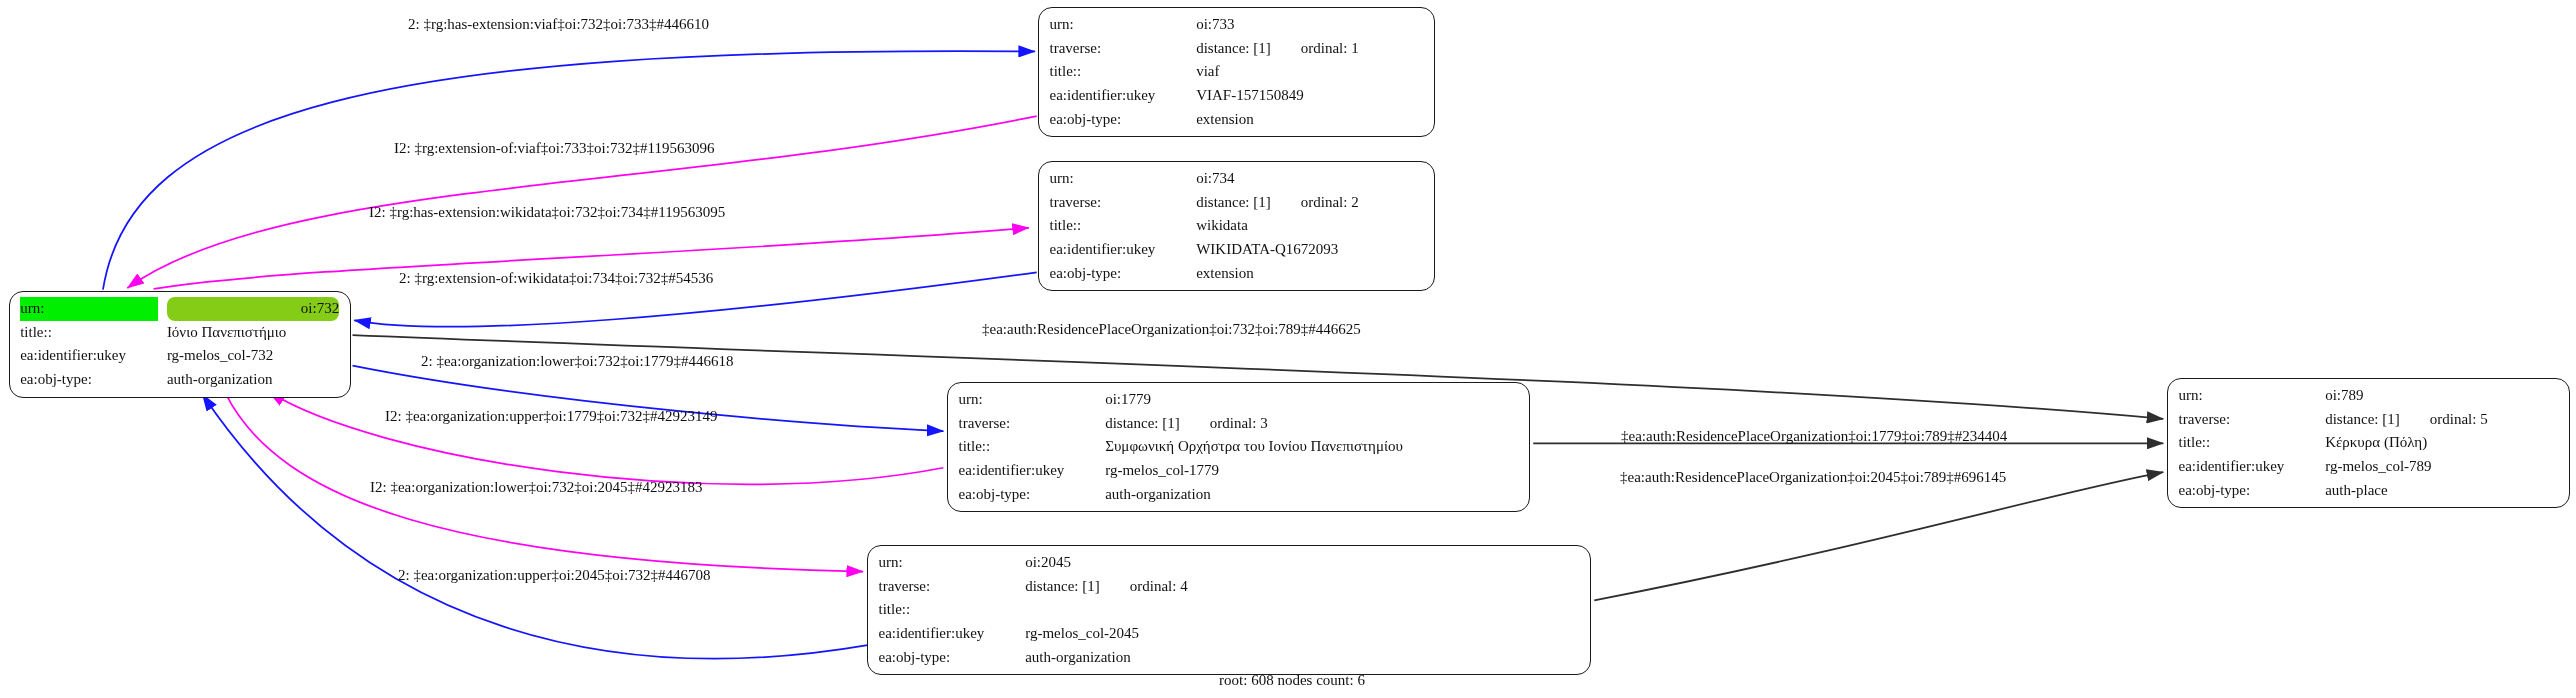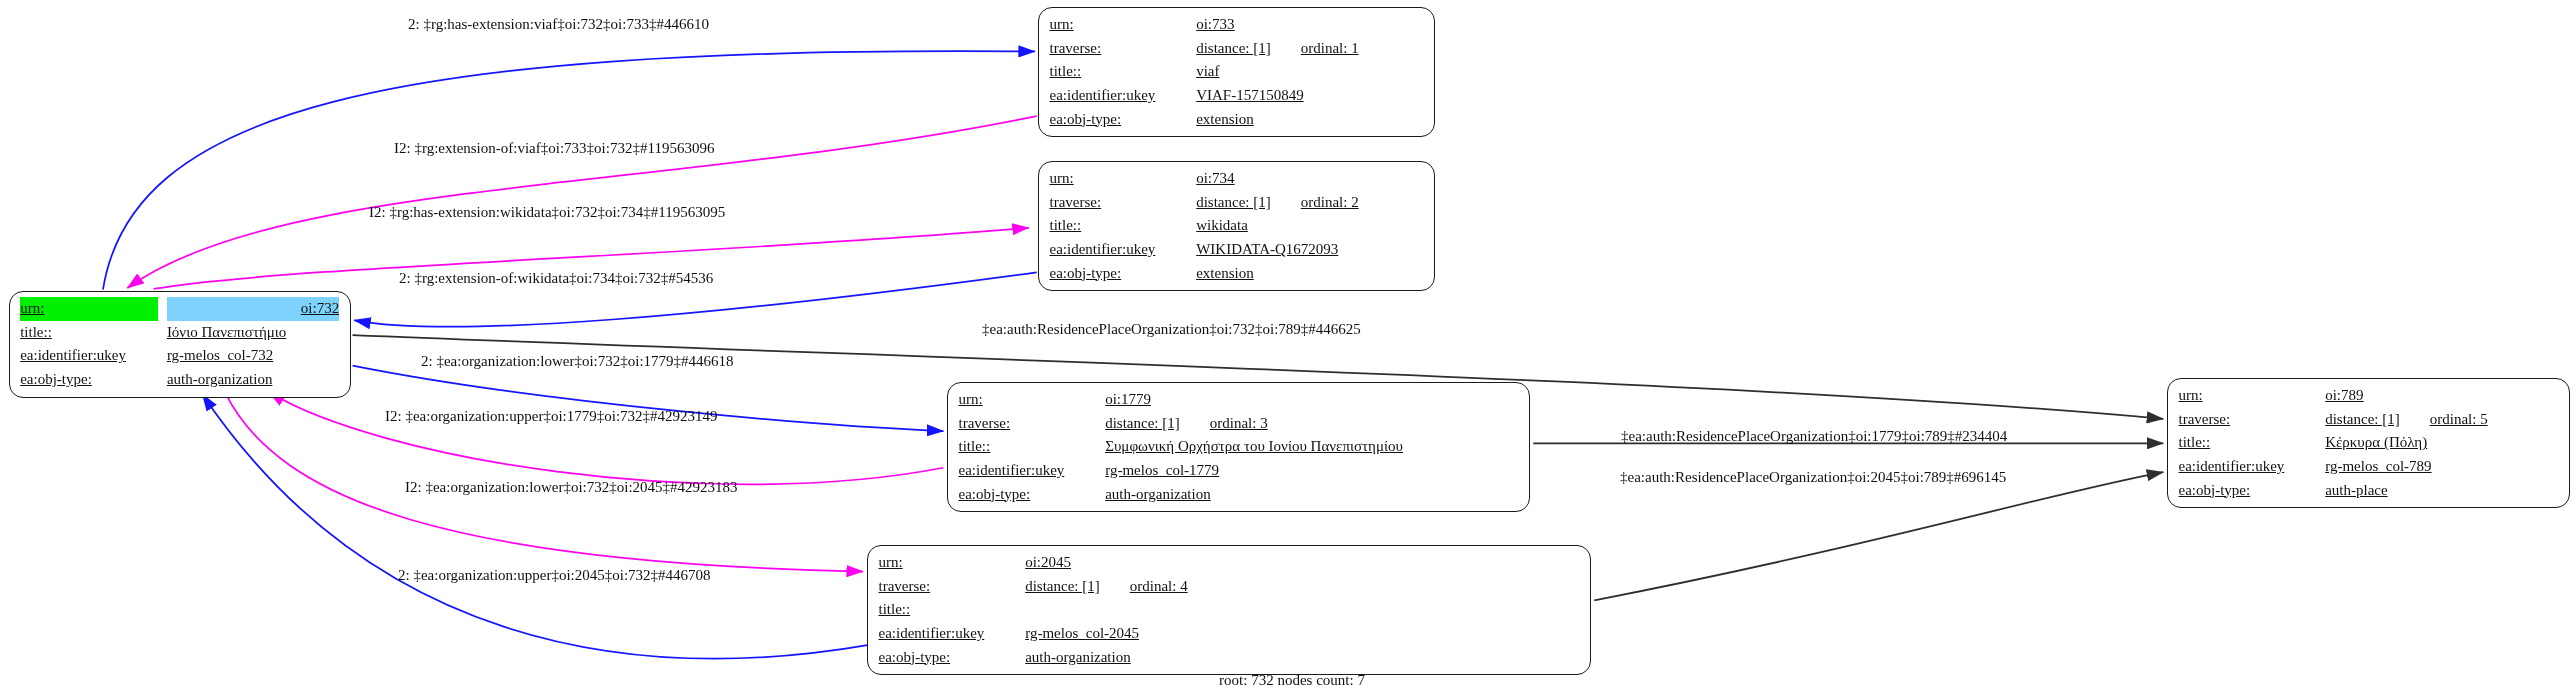--- a/index.html
+++ b/index.html
@@ -14,28 +14,27 @@
   .node{
     position:absolute;
     background:#ffffff;
     border:1.7px solid #1a1a1a;
     border-radius:14px;
     padding:5.2px 10.5px;
     font-size:15px;
     line-height:23.6px;
     box-sizing:border-box;
     white-space:nowrap;
-    text-decoration:underline;
   }
   .nrow{display:flex;height:23.6px;align-items:center;}
   .nrow .k{display:inline-block;width:138px;margin-right:8.7px;flex:0 0 auto;}
   .nrow .v{white-space:nowrap;text-align:right;}
   .nrow .v2{white-space:nowrap;margin-left:30px;}
   .nrow.hl .k{background:#00ef00;}
-  .nrow.hl .v{background:#7dd3fc;flex:1;}
+  .nrow.hl .v{background:#84cc16;flex:1;border-radius:8px;}
   .edge-label{
     position:absolute;
     font-size:15px;
     white-space:nowrap;
     color:#101010;
   }
   .caption{
     position:absolute;
     left:1100px;top:672px;width:384px;
     text-align:center;
@@ -206,21 +205,21 @@
       </div>
     </div>
 
   <span class="edge-label" style="left:408px;top:15.7px;">2: ‡rg:has-extension:viaf‡oi:732‡oi:733‡#446610</span>
   <span class="edge-label" style="left:394px;top:140px;">I2: ‡rg:extension-of:viaf‡oi:733‡oi:732‡#119563096</span>
   <span class="edge-label" style="left:369px;top:204px;">I2: ‡rg:has-extension:wikidata‡oi:732‡oi:734‡#119563095</span>
   <span class="edge-label" style="left:399px;top:270px;">2: ‡rg:extension-of:wikidata‡oi:734‡oi:732‡#54536</span>
   <span class="edge-label" style="left:982px;top:321px;font-family:Liberation Serif, serif;">‡ea:auth:ResidencePlaceOrganization‡oi:732‡oi:789‡#446625</span>
   <span class="edge-label" style="left:397px;top:353px;margin-left:24px;">2: ‡ea:organization:lower‡oi:732‡oi:1779‡#446618</span>
   <span class="edge-label" style="left:385px;top:408px;">I2: ‡ea:organization:upper‡oi:1779‡oi:732‡#42923149</span>
-  <span class="edge-label" style="left:405px;top:479px;">I2: ‡ea:organization:lower‡oi:732‡oi:2045‡#42923183</span>
+  <span class="edge-label" style="left:370px;top:479px;">I2: ‡ea:organization:lower‡oi:732‡oi:2045‡#42923183</span>
   <span class="edge-label" style="left:398px;top:567px;">2: ‡ea:organization:upper‡oi:2045‡oi:732‡#446708</span>
   <span class="edge-label" style="left:1621px;top:428px;">‡ea:auth:ResidencePlaceOrganization‡oi:1779‡oi:789‡#234404</span>
   <span class="edge-label" style="left:1620px;top:469px;">‡ea:auth:ResidencePlaceOrganization‡oi:2045‡oi:789‡#696145</span>
 
-  <div class="caption">root: 732 nodes count: 7</div>
+  <div class="caption">root: 608 nodes count: 6</div>
 
 </div>
 
 
 </body></html>

